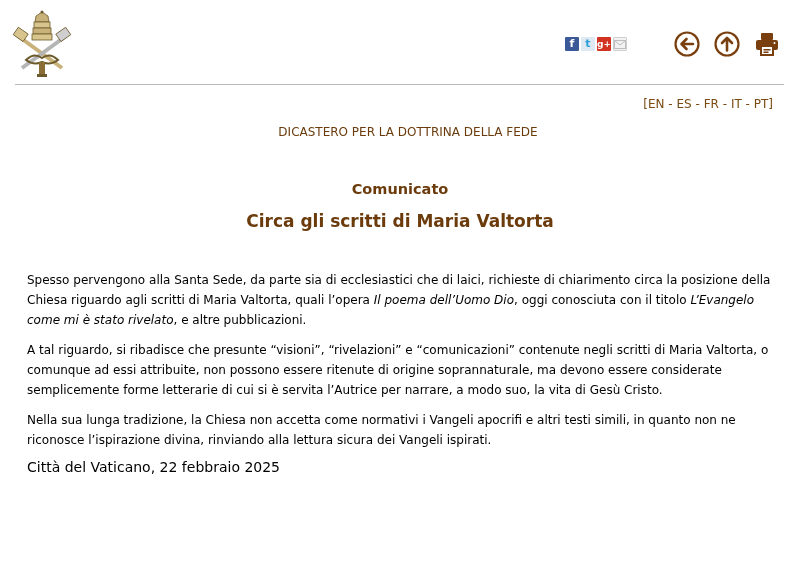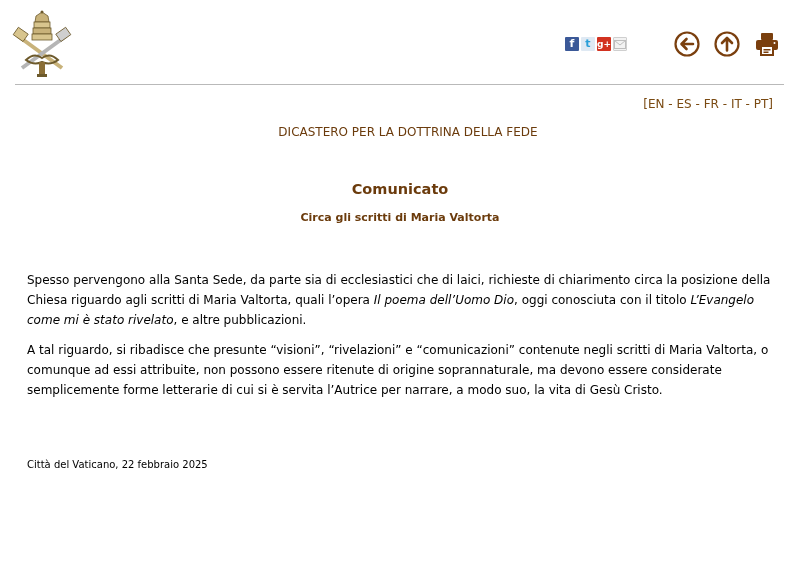--- a/index.html
+++ b/index.html
@@ -17,25 +17,25 @@
     .nav-icons { position: absolute; left: 674px; top: 31px; display: flex; gap: 14px; align-items: center; }
     .nav-icons .ic { width: 26px; height: 26px; }
     .divider { position: absolute; left: 15px; top: 84px; width: 769px; height: 1px; background: #b9b9b9; }
     .lang { position: absolute; right: 27px; top: 97px; font-size: 12px; color: #7a4a12; }
     .lang a { color: #7a4a12; }
     .dicastery { position: absolute; left: 8px; top: 125px; width: 800px; text-align: center;
                  font-size: 12px; color: #6b3b0c; }
     .title1 { position: absolute; left: 0; top: 181px; width: 800px; text-align: center;
               font-size: 14.5px; font-weight: bold; color: #6b3b0c; }
     .title2 { position: absolute; left: 0; top: 211px; width: 800px; text-align: center;
-              font-size: 11px; font-weight: bold; color: #6b3b0c; }
+              font-size: 17px; font-weight: bold; color: #6b3b0c; }
     .body { position: absolute; left: 27px; top: 270px; width: 745px; font-size: 12px; line-height: 20px; }
     .body p { margin: 0 0 10px 0; }
     .body em { font-style: italic; }
-    .date { position: absolute; left: 27px; top: 459px; font-size: 10px; }
+    .date { position: absolute; left: 27px; top: 459px; font-size: 14px; }
   </style>
 </head>
 <body>
 
 <div class="header">
   <div class="logo">
     <svg width="60" height="70" viewBox="0 0 60 70">
 
       <path d="M24 6 L30 2 L36 6 L37 12 L23 12 Z" fill="#c8b27a" stroke="#6d5a2c" stroke-width="0.8"></path>
       <rect x="22" y="12" width="16" height="6" fill="#d8c58e" stroke="#6d5a2c" stroke-width="0.8"></rect>
@@ -98,15 +98,16 @@
   <span>[</span><a>EN</a><span> - </span><a>ES</a><span> - </span><a>FR</a><span> - </span><a>IT</a><span> - </span><a>PT</a><span>]</span>
 </div>
 
 <div class="dicastery">DICASTERO PER LA DOTTRINA DELLA FEDE</div>
 <div class="title1">Comunicato</div>
 <div class="title2">Circa gli scritti di Maria Valtorta</div>
 
 <div class="body">
   <p><span>Spesso pervengono alla Santa Sede, da parte sia di ecclesiastici che di laici, richieste di chiarimento circa la posizione della Chiesa riguardo agli scritti di Maria Valtorta, quali l’opera </span><em>Il poema dell’Uomo Dio</em><span>, oggi conosciuta con il titolo </span><em>L’Evangelo come mi è stato rivelato</em><span>, e altre pubblicazioni.</span></p>
   <p>A tal riguardo, si ribadisce che presunte “visioni”, “rivelazioni” e “comunicazioni” contenute negli scritti di Maria Valtorta, o comunque ad essi attribuite, non possono essere ritenute di origine soprannaturale, ma devono essere considerate semplicemente forme letterarie di cui si è servita l’Autrice per narrare, a modo suo, la vita di Gesù Cristo.</p>
+  <p>Nella sua lunga tradizione, la Chiesa non accetta come normativi i Vangeli apocrifi e altri testi simili, in quanto non ne riconosce l’ispirazione divina, rinviando alla lettura sicura dei Vangeli ispirati.</p>
 </div>
 
 <div class="date">Città del Vaticano, 22 febbraio 2025</div>
 
 </body></html>

